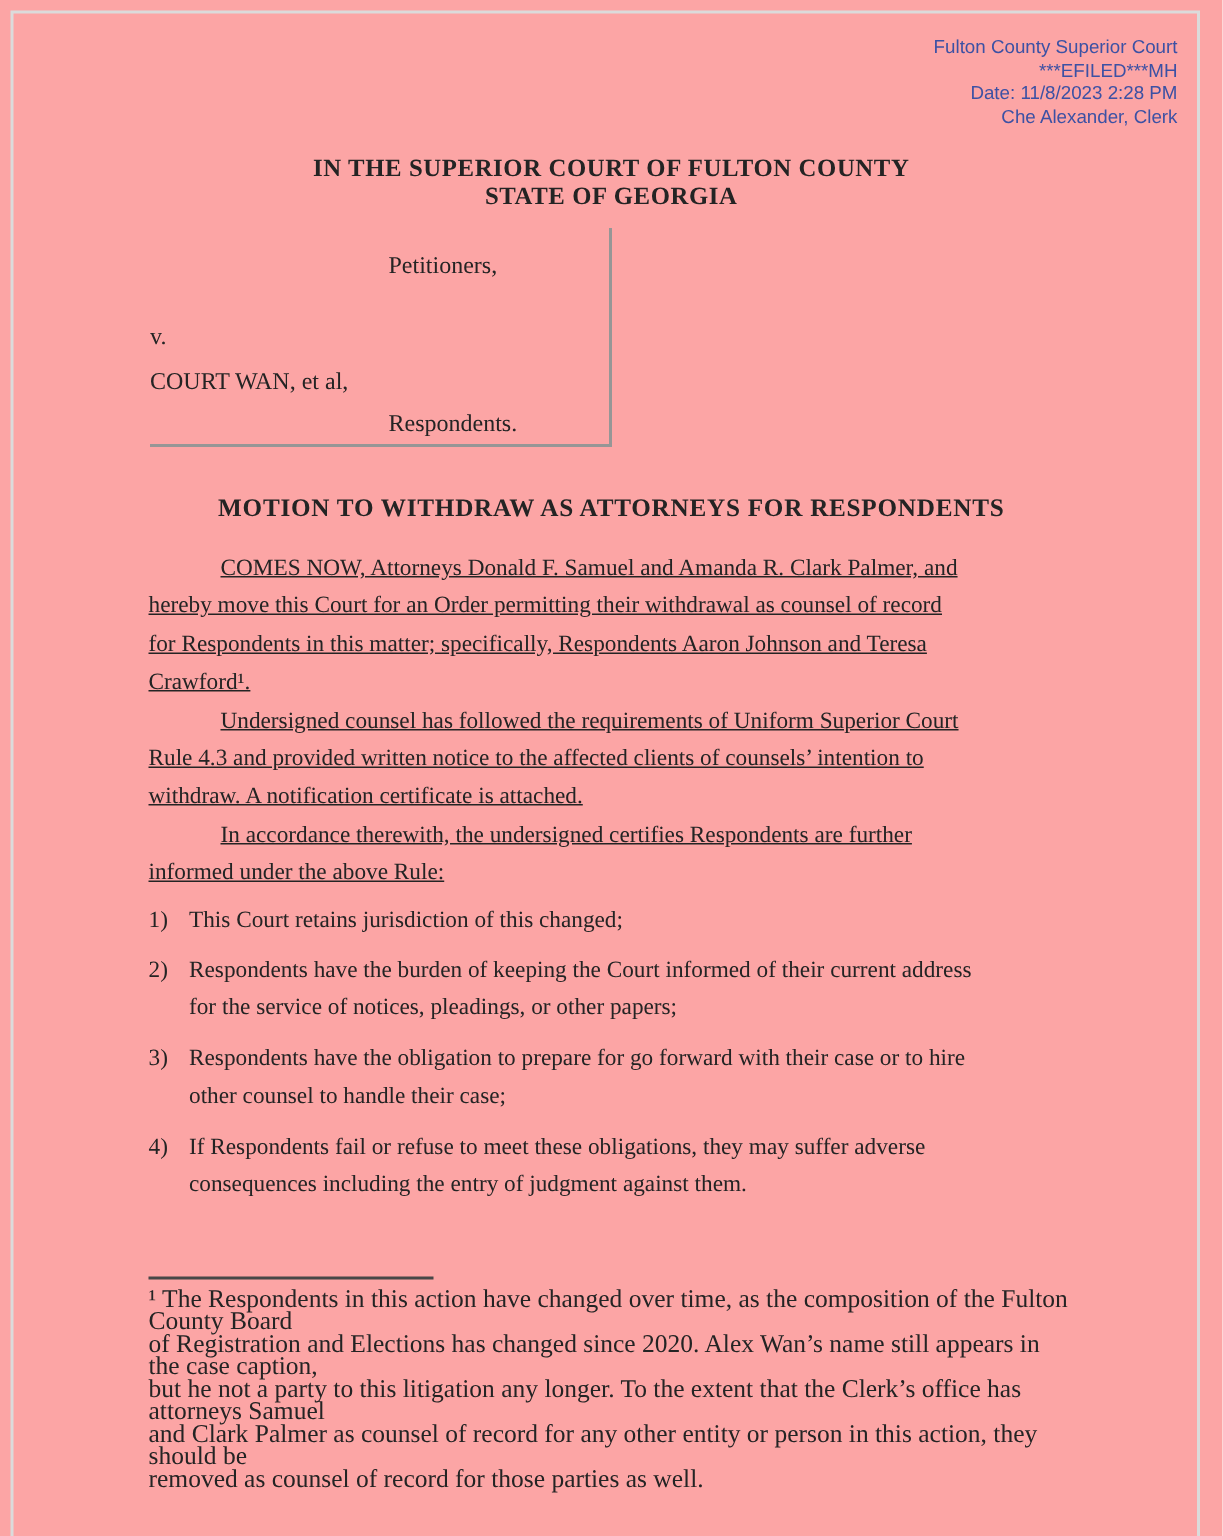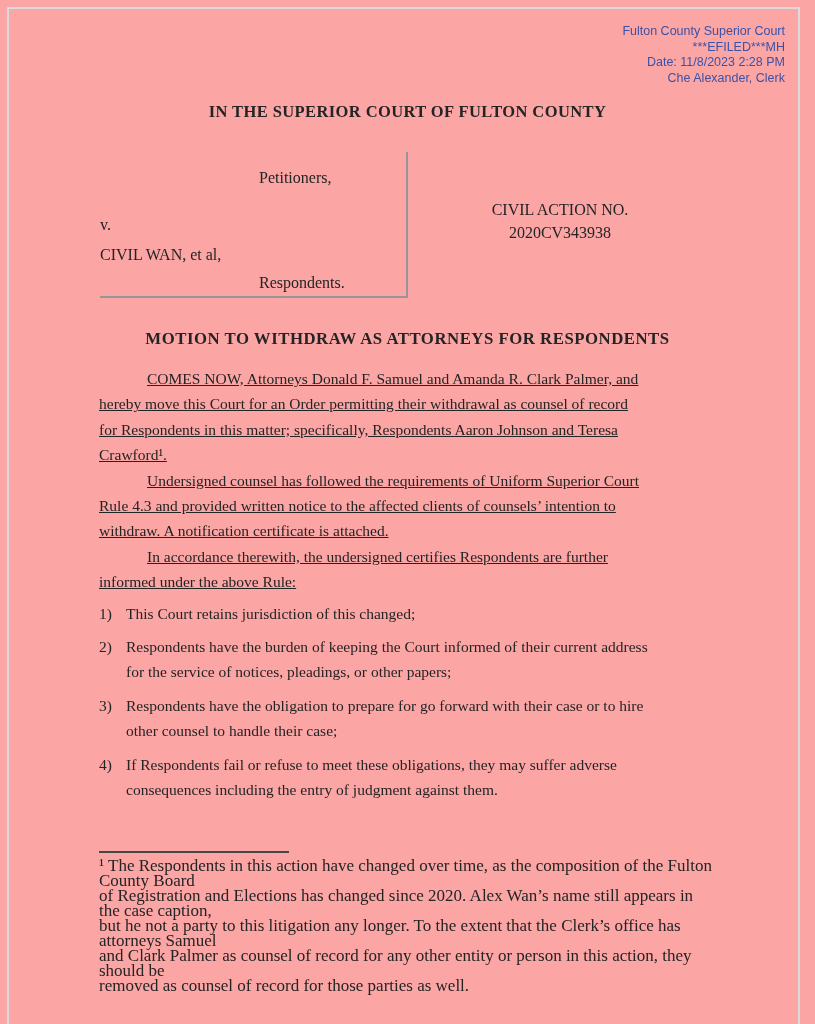--- a/index.html
+++ b/index.html
@@ -106,32 +106,29 @@
 
   <div class="stamp" style="color: rgb(60, 81, 164);">
     <div>Fulton County Superior Court</div>
     <div>***EFILED***MH</div>
     <div>Date: 11/8/2023 2:28 PM</div>
     <div>Che Alexander, Clerk</div>
   </div>
 
   <div class="court-heading">
     <div>IN THE SUPERIOR COURT OF FULTON COUNTY</div>
+    <div>STATE OF GEORGIA</div>
   </div>
 
   <div class="caption-box"></div>
   <div class="cap-line cap-pet-role">Petitioners,</div>
   <div class="cap-line cap-versus">v.</div>
-  <div class="cap-line cap-respondent">CIVIL WAN, et al,</div>
+  <div class="cap-line cap-respondent">COURT WAN, et al,</div>
   <div class="cap-line cap-resp-role">Respondents.</div>
 
-  <div class="civil-action">
-    <div>CIVIL ACTION NO.</div>
-    <div>2020CV343938</div>
-  </div>
 
   <div class="motion-title">MOTION TO WITHDRAW AS ATTORNEYS FOR RESPONDENTS</div>
 
   <div class="body-text">
     <p>COMES NOW, Attorneys Donald F. Samuel and Amanda R. Clark Palmer, and
 hereby move this Court for an Order permitting their withdrawal as counsel of record
 for Respondents in this matter; specifically, Respondents Aaron Johnson and Teresa
 Crawford¹.</p>
     <p>Undersigned counsel has followed the requirements of Uniform Superior Court
 Rule 4.3 and provided written notice to the affected clients of counsels’ intention to

